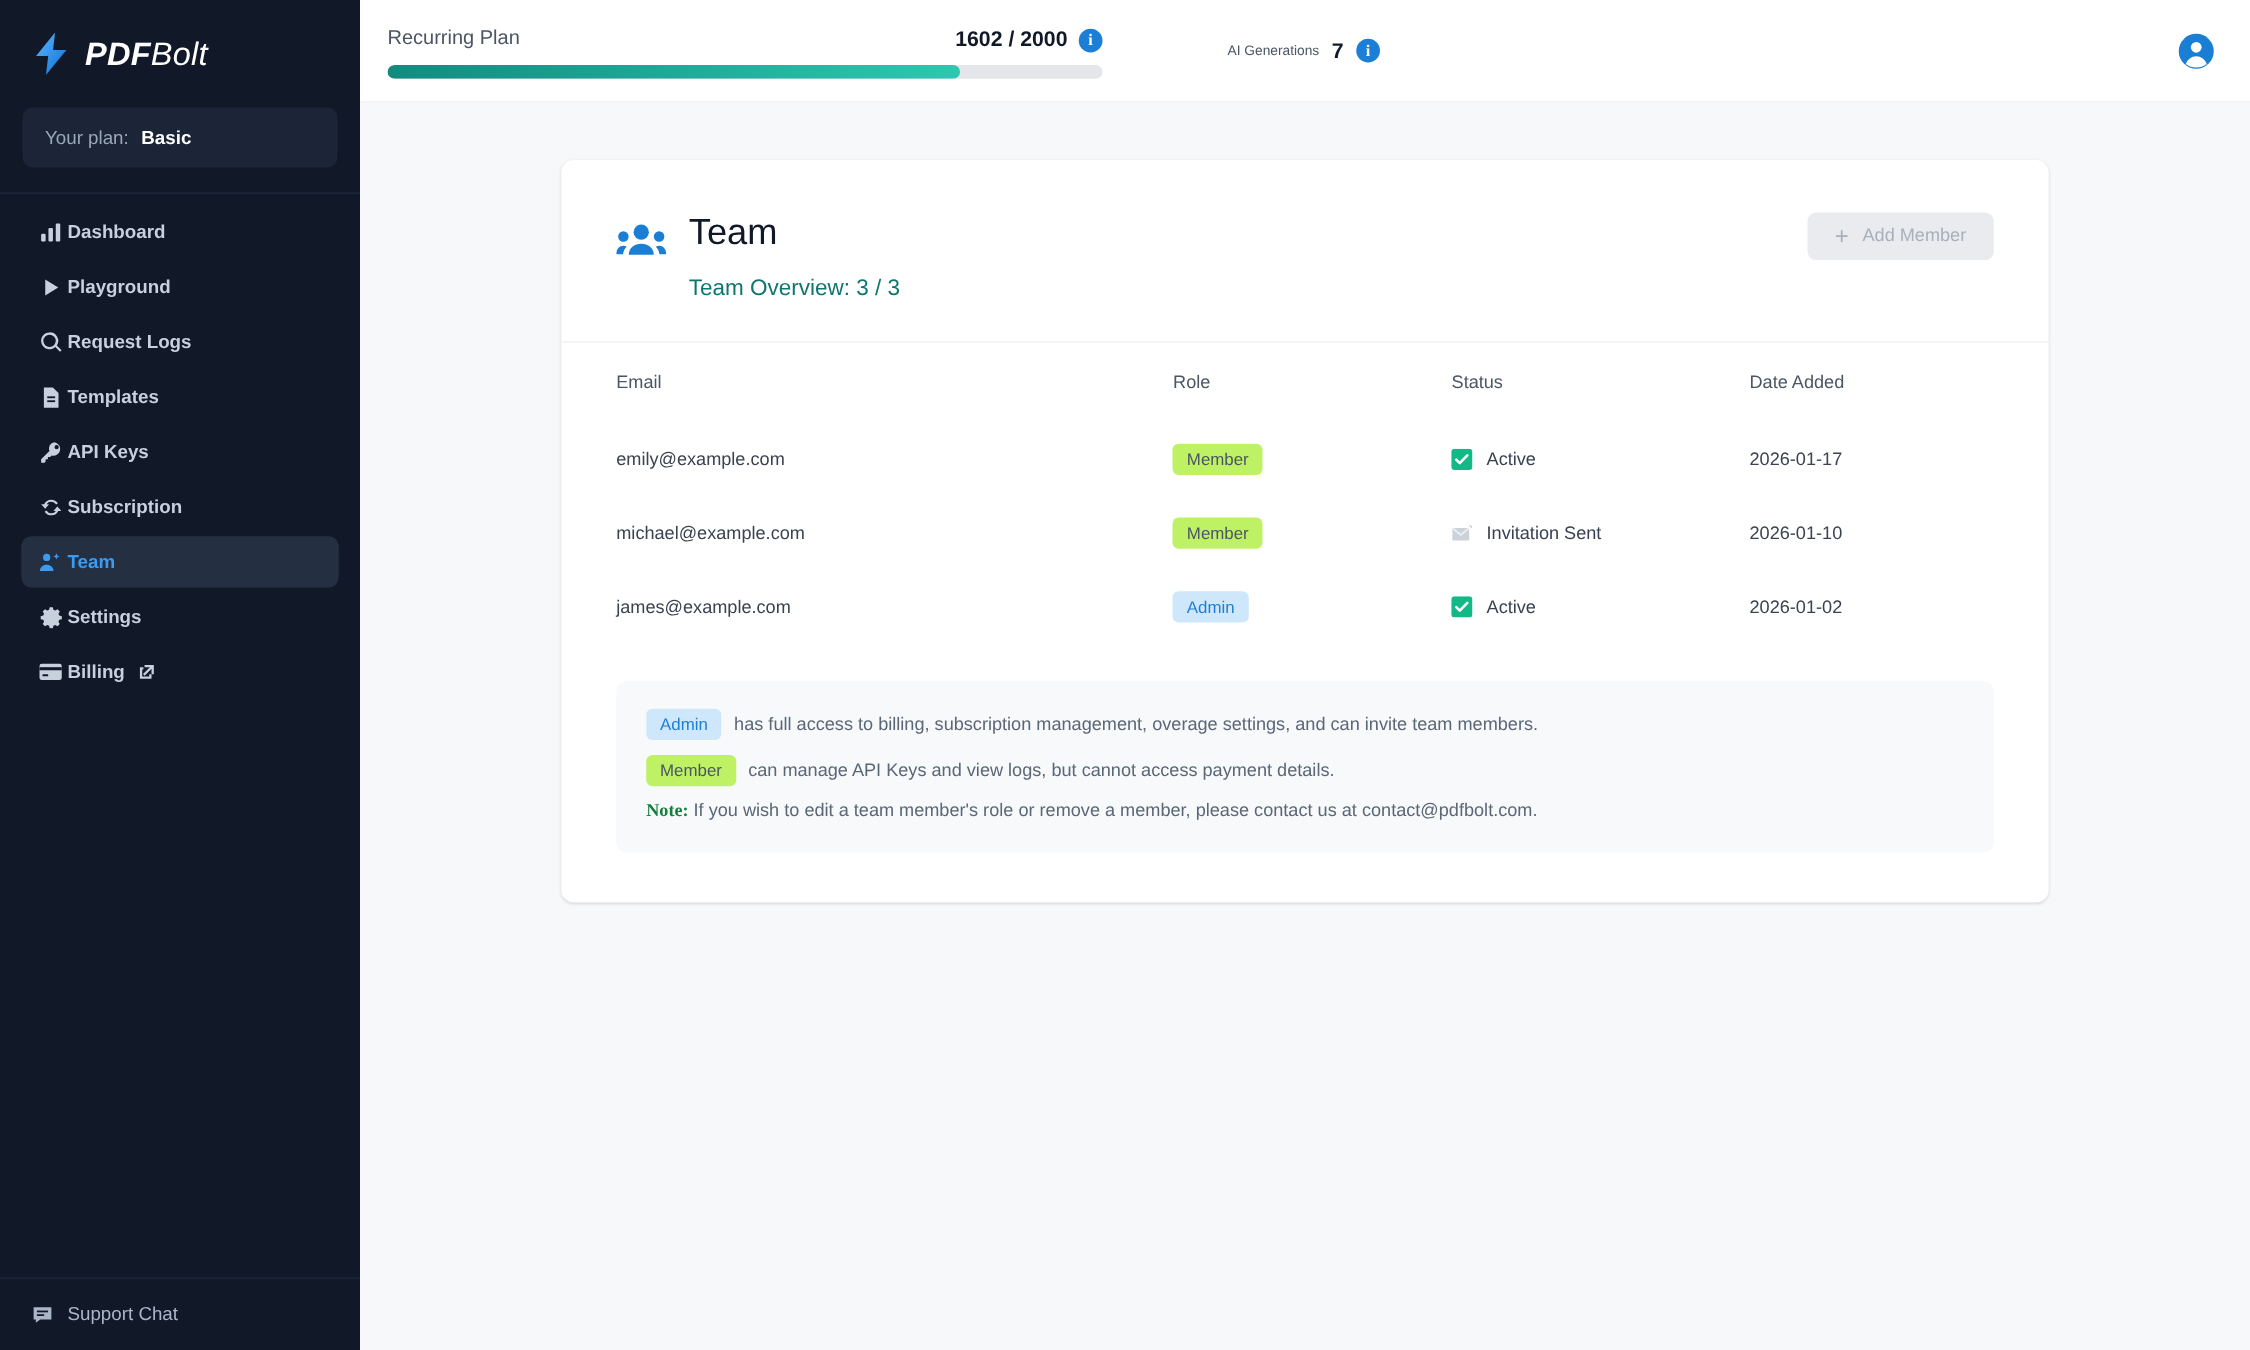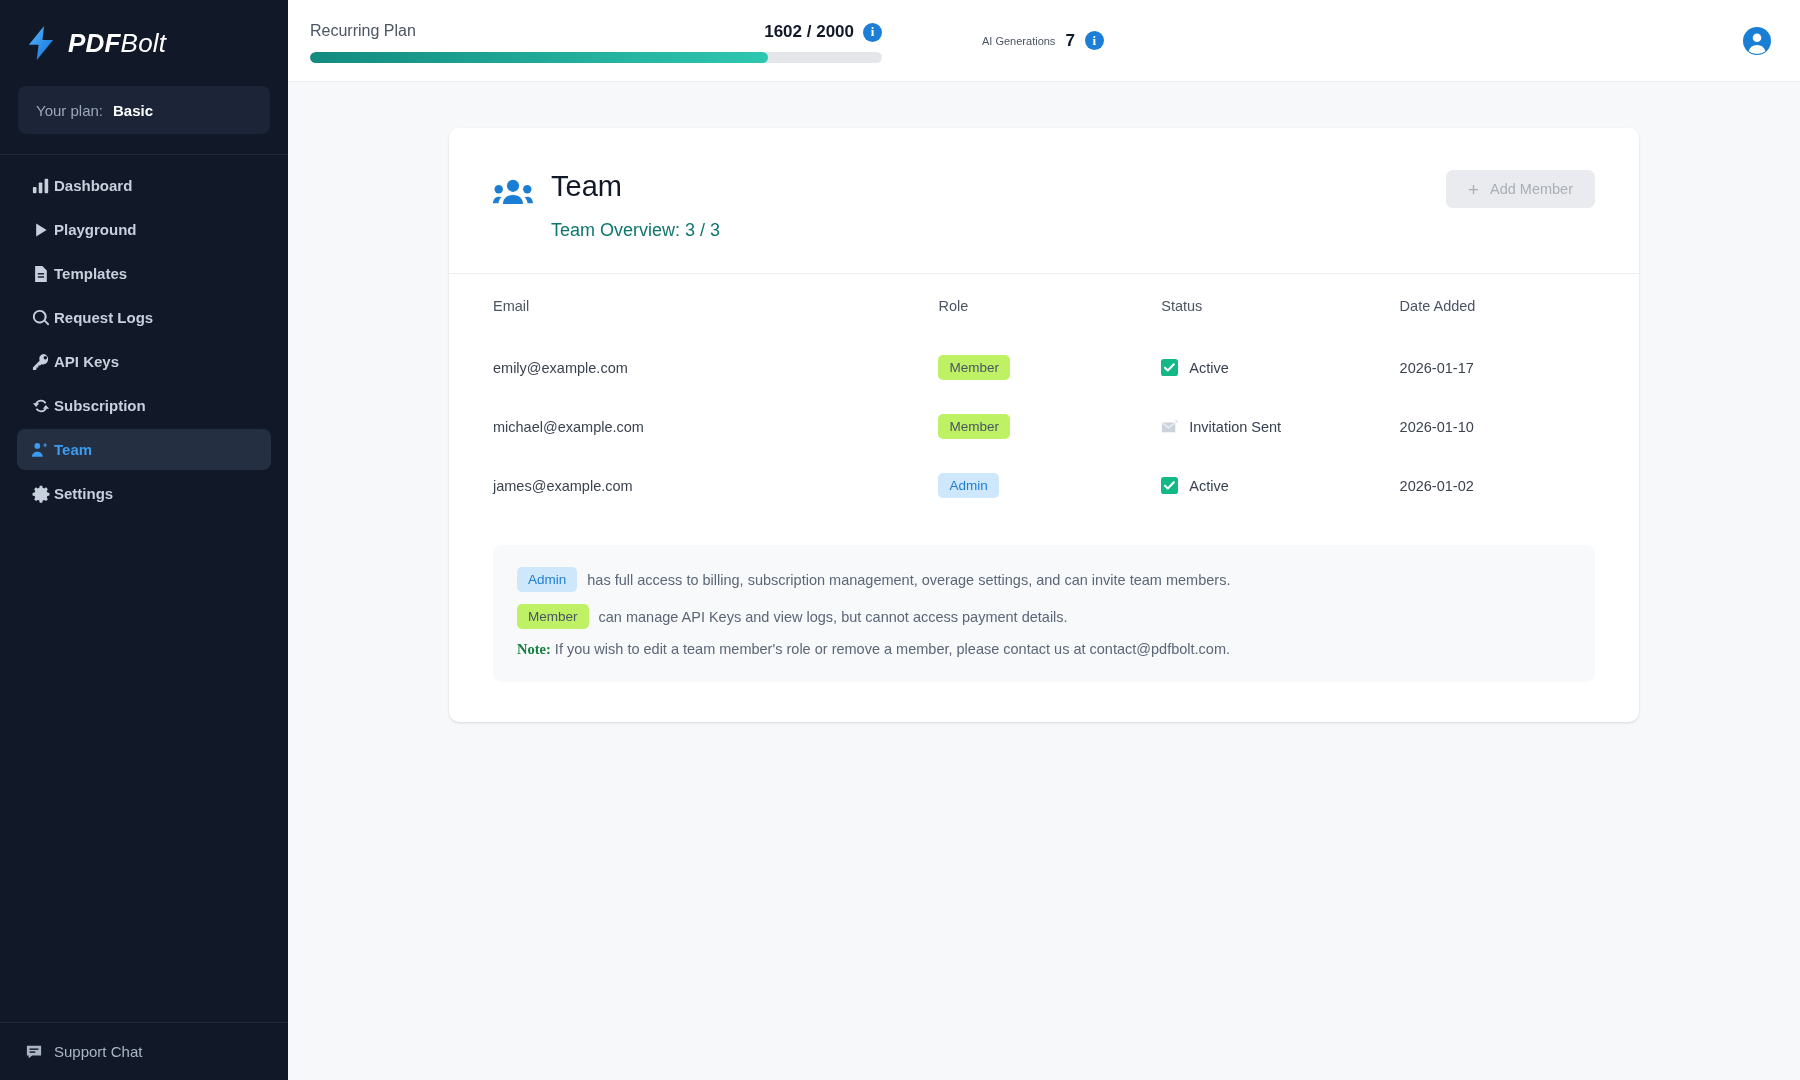--- a/index.html
+++ b/index.html
@@ -323,41 +323,41 @@
         <span class="nv-icon">
           <svg width="16" height="16" viewBox="0 0 20 20">
               <path d="M4 2 L17 10 L4 18 Z"></path>
             </svg>
         </span>
         <span>Playground</span>
       </div>
 
       <div class="nav-item">
         <span class="nv-icon">
+          <svg width="18" height="18" viewBox="0 0 20 20">
+              <path d="M8.5 1a7.5 7.5 0 105.1 13l4.2 4.2 1.4-1.4-4.2-4.2A7.5 7.5 0 008.5 1zm0 2a5.5 5.5 0 110 11 5.5 5.5 0 010-11z"></path>
+            </svg>
+        </span>
+        <span>Request Logs</span>
+      </div>
+
+      <div class="nav-item">
+        <span class="nv-icon">
           <svg width="17" height="18" viewBox="0 0 18 20">
               <path d="M3 1h8l5 5v13H3z"></path>
               <rect x="6" y="9" width="7" height="1.6" fill="#111827"></rect>
               <rect x="6" y="12.5" width="7" height="1.6" fill="#111827"></rect>
             </svg>
         </span>
         <span>Templates</span>
       </div>
 
       <div class="nav-item">
         <span class="nv-icon">
           <svg width="18" height="18" viewBox="0 0 20 20">
-              <path d="M8.5 1a7.5 7.5 0 105.1 13l4.2 4.2 1.4-1.4-4.2-4.2A7.5 7.5 0 008.5 1zm0 2a5.5 5.5 0 110 11 5.5 5.5 0 010-11z"></path>
-            </svg>
-        </span>
-        <span>Request Logs</span>
-      </div>
-
-      <div class="nav-item">
-        <span class="nv-icon">
-          <svg width="18" height="18" viewBox="0 0 20 20">
               <path d="M13.5 1a5.5 5.5 0 00-5.1 7.6L1 16v3h3l1-1v-2h2v-2h2l1.4-1.4A5.5 5.5 0 1013.5 1zm1.3 2.4a1.9 1.9 0 110 3.8 1.9 1.9 0 010-3.8z"></path>
             </svg>
         </span>
         <span>API Keys</span>
       </div>
 
       <div class="nav-item">
         <span class="nv-icon">
           <svg width="18" height="18" viewBox="0 0 20 20">
               <path d="M10 3a7 7 0 00-6.3 4H1l3.6 4L8 7H5.8A5 5 0 0110 5a5 5 0 014.3 2.4l1.6-1.1A7 7 0 0010 3zm5.4 6L12 13h2.2A5 5 0 0110 15a5 5 0 01-4.3-2.4l-1.6 1.1A7 7 0 0016.3 13H19z"></path>
@@ -380,20 +380,36 @@
       <div class="nav-item">
         <span class="nv-icon">
           <svg width="18" height="18" viewBox="0 0 20 20">
               <path d="M10 6.4a3.6 3.6 0 100 7.2 3.6 3.6 0 000-7.2zm0 2a1.6 1.6 0 110 3.2 1.6 1.6 0 010-3.2z"></path>
               <path d="M8.6 0.8h2.8l.5 2.3 1.7.7 2-1.2 2 2-1.2 2 .7 1.7 2.3.5v2.8l-2.3.5-.7 1.7 1.2 2-2 2-2-1.2-1.7.7-.5 2.3H8.6l-.5-2.3-1.7-.7-2 1.2-2-2 1.2-2-.7-1.7-2.3-.5V8.8l2.3-.5.7-1.7-1.2-2 2-2 2 1.2 1.7-.7z"></path>
             </svg>
         </span>
         <span>Settings</span>
       </div>
 
+      <div class="nav-item">
+        <span class="nv-icon">
+          <svg width="19" height="15" viewBox="0 0 20 16">
+              <rect x="0.5" y="1" width="19" height="14" rx="2"></rect>
+              <rect x="0.5" y="4" width="19" height="2.6" fill="#111827"></rect>
+              <rect x="3" y="10" width="5" height="1.8" rx=".8" fill="#111827"></rect>
+            </svg>
+        </span>
+        <span>Billing</span>
+        <span class="ext-icon">
+          <svg width="13" height="13" viewBox="0 0 14 14">
+              <path d="M5 1h8v8h-2V4.4L5.1 10.3 3.7 8.9 9.6 3H5z"></path>
+              <path d="M1 3h3v2H3v6h6V9h2v4H1z"></path>
+            </svg>
+        </span>
+      </div>
 
     </nav>
 
     <div class="sidebar-footer">
       <span>
         <svg width="16" height="16" viewBox="0 0 18 18">
             <path d="M1 2h16v11H7l-4 3v-3H1z"></path>
             <rect x="4" y="5" width="10" height="1.6" fill="#111827"></rect>
             <rect x="4" y="8.3" width="6.5" height="1.6" fill="#111827"></rect>
           </svg>

